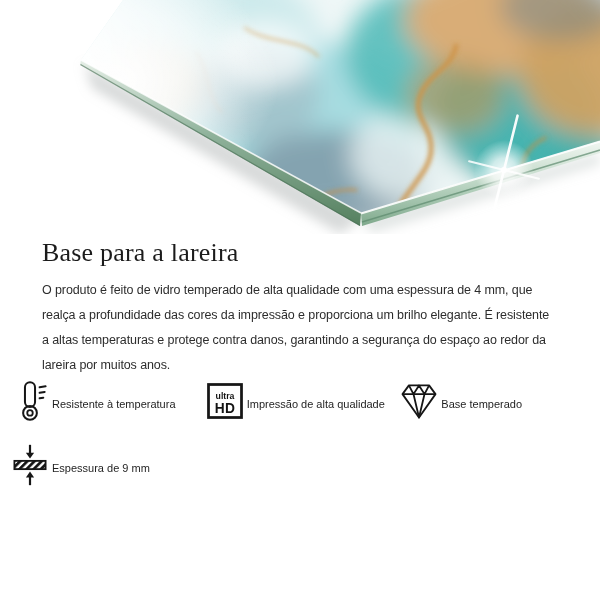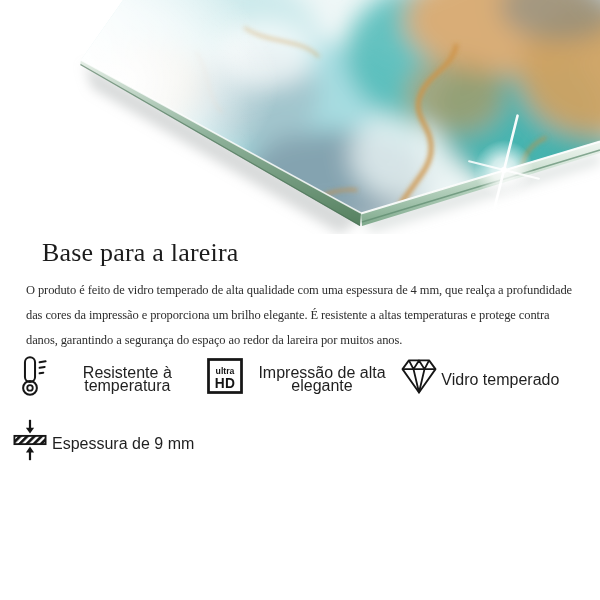--- a/index.html
+++ b/index.html
@@ -19,39 +19,38 @@
     font-family:"Liberation Serif","DejaVu Serif",serif;
     font-weight:400;
     font-size:26px;
     line-height:34px;
     color:#1b1b1b;
     letter-spacing:0.2px;
   }
   h1.title span{display:block;}
   p.desc{
     margin:8px 0 0;
-    padding:0 26px;
+    padding:0 42px;
     font-size:12.5px;
     line-height:25px;
     letter-spacing:-0.1px;
     color:#2d2d2d;
-    font-family:Liberation Serif, serif;
   }
   .features{
     display:grid;
     grid-template-columns:repeat(3,1fr);
     row-gap:18px;
     padding:0 8px;
     margin-top:0;
   }
   .feature{display:flex;align-items:center;}
   .icon-wrap{height:46px;display:flex;align-items:center;justify-content:center;}
   .feature-label{
     margin-top:6px;
-    font-size:16px;
+    font-size:11px;
     line-height:13px;
     color:#1f1f1f;
     text-align:center;
   }
   .uhd-small{font-family:"Liberation Sans",sans-serif;font-size:9.5px;font-weight:700;fill:#141414;}
   .uhd-big{font-family:"Liberation Sans",sans-serif;font-size:15px;font-weight:800;fill:#141414;letter-spacing:0.3px;}
 </style>
 </head>
 <body>
 
@@ -178,36 +177,36 @@
     </div>
 
     <div class="feature">
       <div class="icon-wrap">
         <svg width="44" height="44" viewBox="0 0 48 48" aria-hidden="true">
           <rect x="6" y="6" width="36" height="36" fill="none" stroke="#161616" stroke-width="3"></rect>
           <text class="uhd-small" x="24" y="21.5" text-anchor="middle">ultra</text>
           <text class="uhd-big" x="24" y="37" text-anchor="middle">HD</text>
         </svg>
       </div>
-      <div class="feature-label">Impressão de alta elegante</div>
+      <div class="feature-label">Impressão de alta qualidade</div>
     </div>
 
 
     <div class="feature">
       <div class="icon-wrap">
         <svg width="44" height="44" viewBox="0 0 48 48" aria-hidden="true">
           <g fill="none" stroke="#161616" stroke-width="2" stroke-linejoin="round">
             <path d="M13 7 L35 7 L42 16.5 L24 42 L6 16.5 Z"></path>
             <line x1="6" y1="16.5" x2="42" y2="16.5"></line>
             <path d="M13 7 L18 16.5 L24 7 L30 16.5 L35 7"></path>
             <path d="M18 16.5 L24 42 L30 16.5"></path>
           </g>
         </svg>
       </div>
-      <div class="feature-label">Vidro temperado</div>
+      <div class="feature-label">Base temperado</div>
     </div>
 
 
     <div class="feature">
       <div class="icon-wrap">
         <svg width="44" height="44" viewBox="0 0 48 48" aria-hidden="true">
           <defs>
             <pattern id="hatch4mm" width="5.5" height="5.5" patternUnits="userSpaceOnUse" patternTransform="rotate(45)">
               <rect width="5.5" height="5.5" fill="#ffffff"></rect>
               <rect width="3" height="5.5" fill="#161616"></rect>

